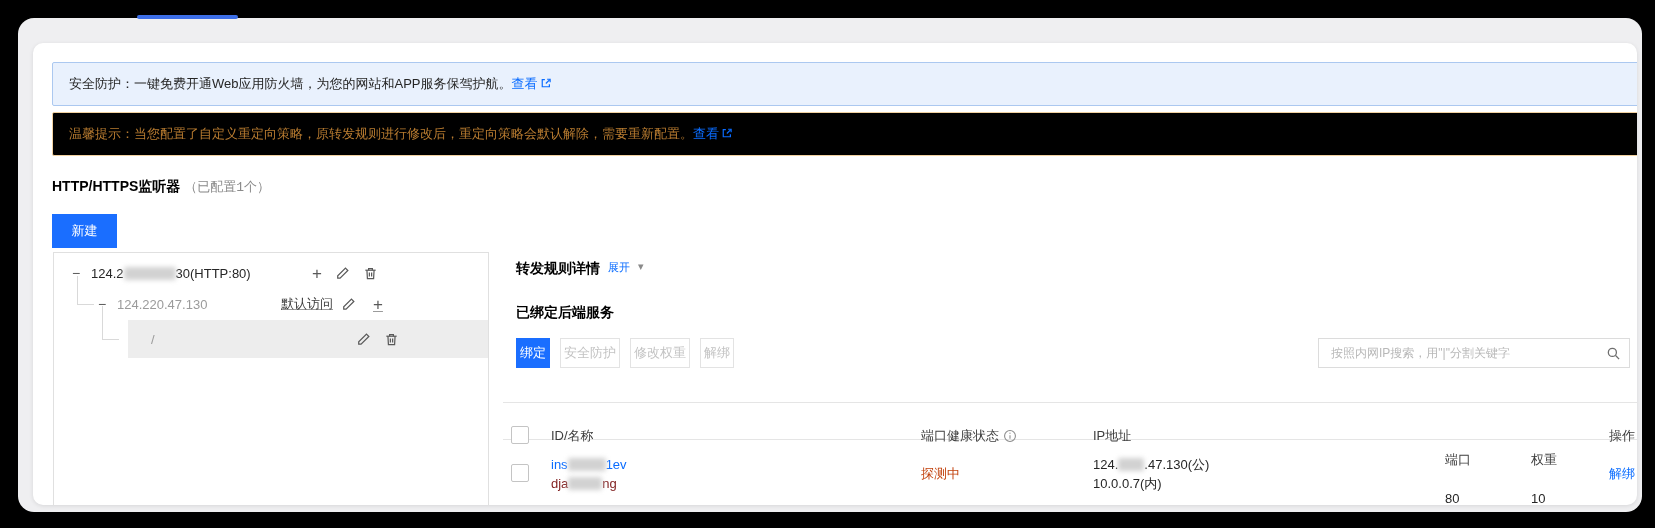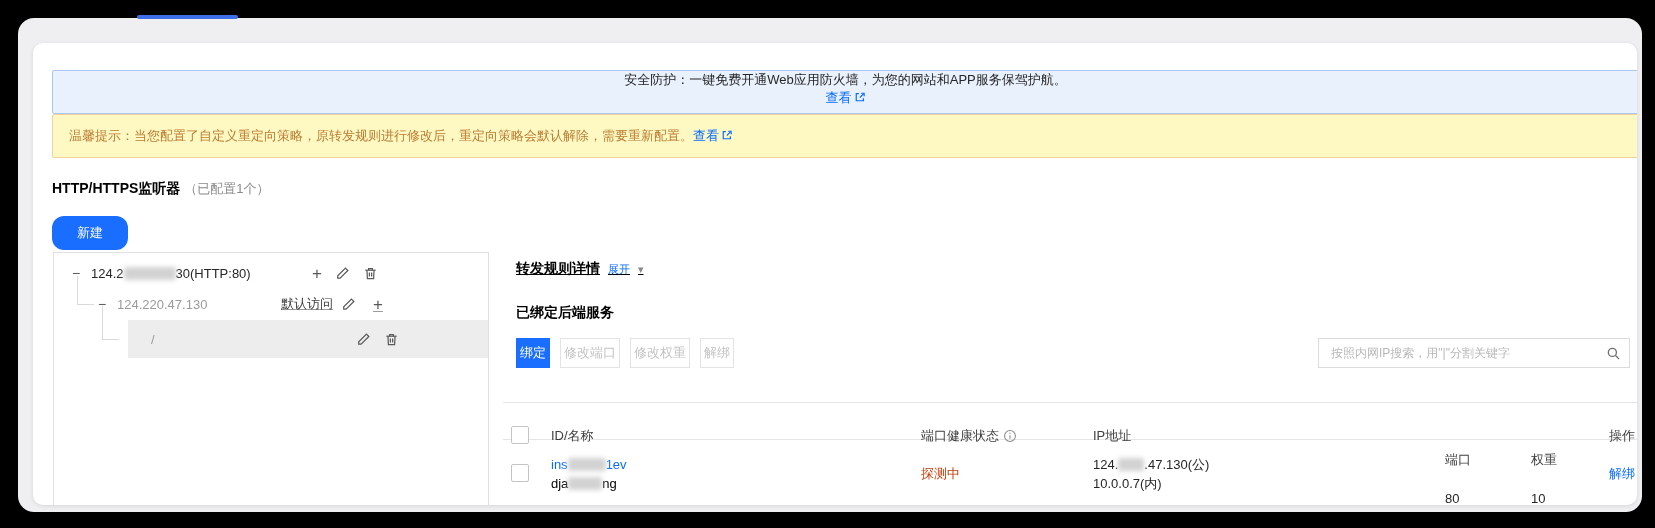--- a/index.html
+++ b/index.html
@@ -23,35 +23,35 @@
     box-shadow:0 1px 4px rgba(0,0,0,.10);
   }
   
   .banner{
     margin-left:19px;height:44px;box-sizing:border-box;
     width:calc(100% - 17px);
     border:1px solid transparent;border-radius:2px;
     display:flex;align-items:center;padding:0 16px;
     font-size:13px;white-space:nowrap;
   }
-  .banner-blue{margin-top:27px;background:#e9f1fd;border-color:#abc8f0;color:#262626;flex-direction:column;}
-  .banner-yellow{background:#fef9c3;border-color:#f1d1a0;color:#b97c30;}
+  .banner-blue{margin-top:19px;background:#e9f1fd;border-color:#abc8f0;color:#262626;}
+  .banner-yellow{margin-top:6px;background:#000000;border-color:#f1d1a0;color:#b97c30;}
   .link{color:#0a6cff;text-decoration:none;cursor:pointer;}
   .ext-icon{display:inline-block;vertical-align:-1px;margin-left:2px;}
   
   .section-title{margin:22px 0 0 19px;font-size:14px;font-weight:bold;color:#000;}
-  .section-title .sub{font-weight:normal;color:#8a8a8a;font-size:13px;}
+  .section-title .sub{font-weight:normal;color:#8a8a8a;font-size:13px;font-family:Liberation Mono, monospace;}
   .btn{
     display:inline-flex;align-items:center;justify-content:center;
     height:30px;box-sizing:border-box;font-size:13px;cursor:pointer;
     border:1px solid transparent;background:#fff;padding:0 3px;
   }
   .btn-primary{background:#1a6eff;color:#fff;}
   .btn-disabled{border-color:#e3e3e3;color:#c3c3c3;cursor:default;}
-  .btn-create{margin:18px 0 0 19px;width:76px;padding:16px;border-radius:12px;}
+  .btn-create{margin:18px 0 0 19px;width:65px;padding:16px;}
   
   .main{position:absolute;left:0;top:209px;right:0;bottom:0;display:flex;padding-left:20px;box-sizing:border-box;}
   .tree-panel{
     width:436px;flex:none;box-sizing:border-box;
     border:1px solid #e0e0e0;border-bottom:none;background:#fff;
     padding-top:5px;position:relative;
   }
   .t-row{position:relative;display:flex;align-items:center;font-size:13px;color:#262626;}
   .t-row-1{height:30px;padding-left:18px;}
   .t-row-2{height:32px;padding-left:44px;color:#9b9b9b;}
@@ -67,21 +67,21 @@
   .t-icons{position:absolute;display:flex;align-items:center;gap:13px;}
   .t-icons-1{left:258px;}
   .t-icons-2{left:227px;gap:4px;text-decoration:underline;}
   .t-icons-3{left:302px;gap:13px;}
   .icon-btn{display:inline-flex;align-items:center;justify-content:center;color:#595959;cursor:pointer;}
   .plus-glyph{font-size:17px;line-height:1;color:#595959;}
   .default-label{color:#404040;font-size:13px;}
   
   .detail{flex:1;min-width:0;padding-left:14px;box-sizing:border-box;}
   .detail-inner{margin-left:13px;}
-  .detail-header{margin-top:8px;font-size:14px;display:flex;align-items:center;gap:8px;text-decoration:underline;}
+  .detail-header{margin-top:8px;font-size:14px;display:flex;gap:8px;}
   .detail-header .dh-title{font-weight:bold;color:#000;}
   .expand-link{font-size:11px;}
   .caret{color:#8a8a8a;font-size:11px;font-family:"DejaVu Sans",sans-serif;}
   .bound-title{margin-top:26px;font-size:14px;font-weight:bold;color:#000;}
   .toolbar{margin-top:16px;display:flex;align-items:center;gap:10px;}
   .search-box{
     margin-left:auto;margin-right:7px;width:312px;height:30px;box-sizing:border-box;
     border:1px solid #dcdcdc;display:flex;align-items:center;padding:0 8px 0 10px;background:#fff;
   }
   .search-box input{
@@ -105,21 +105,21 @@
   .cell-check{padding-left:8px;}
   .cell-port,.cell-weight{padding-left:6px;margin-top:48px;}
   .cell-action{text-align:center;padding-right:4px;}
   .checkbox{
     width:16px;height:16px;border:1px solid #c4c4c4;border-radius:2px;background:#fff;
     display:inline-block;cursor:pointer;
   }
   .th-health{display:flex;align-items:center;gap:4px;}
   .two-line div{line-height:19px;}
   .id-link{color:#0a6cff;cursor:pointer;}
-  .sub-name{color:#000000;}
+  .sub-name{color:#7f1d1d;}
   .muted{color:#c2410c;}
   .blur{
     display:inline-block;height:13px;border-radius:2px;background:#d2d2d2;
     filter:blur(2.5px);vertical-align:-2px;
   }
   .blur-w52{width:52px;}.blur-w38{width:38px;}.blur-w34{width:34px;}.blur-w26{width:26px;}
   svg{display:block;}
 </style>
 </head>
 <body>
@@ -225,21 +225,21 @@
           <div class="detail-header">
             <span class="dh-title">转发规则详情</span>
             <a class="link expand-link"><span>展开</span></a>
             <span class="caret">▾</span>
           </div>
 
           <div class="bound-title">已绑定后端服务</div>
 
           <div class="toolbar">
             <button class="btn btn-primary">绑定</button>
-            <button class="btn btn-disabled">修改端口</button>
+            <button class="btn btn-disabled">安全防护</button>
             <button class="btn btn-disabled">修改权重</button>
             <button class="btn btn-disabled">解绑</button>
             <div class="search-box">
               <input type="text" placeholder="按照内网IP搜索，用&quot;|&quot;分割关键字" style="">
               <span>
                   <svg width="15" height="15" viewBox="0 0 16 16" fill="none" stroke="#6e6e6e" stroke-width="1.4">
                     <circle cx="6.8" cy="6.8" r="4.3"></circle>
                     <path d="M10.2 10.2 14 14"></path>
                   </svg>
                 </span>

